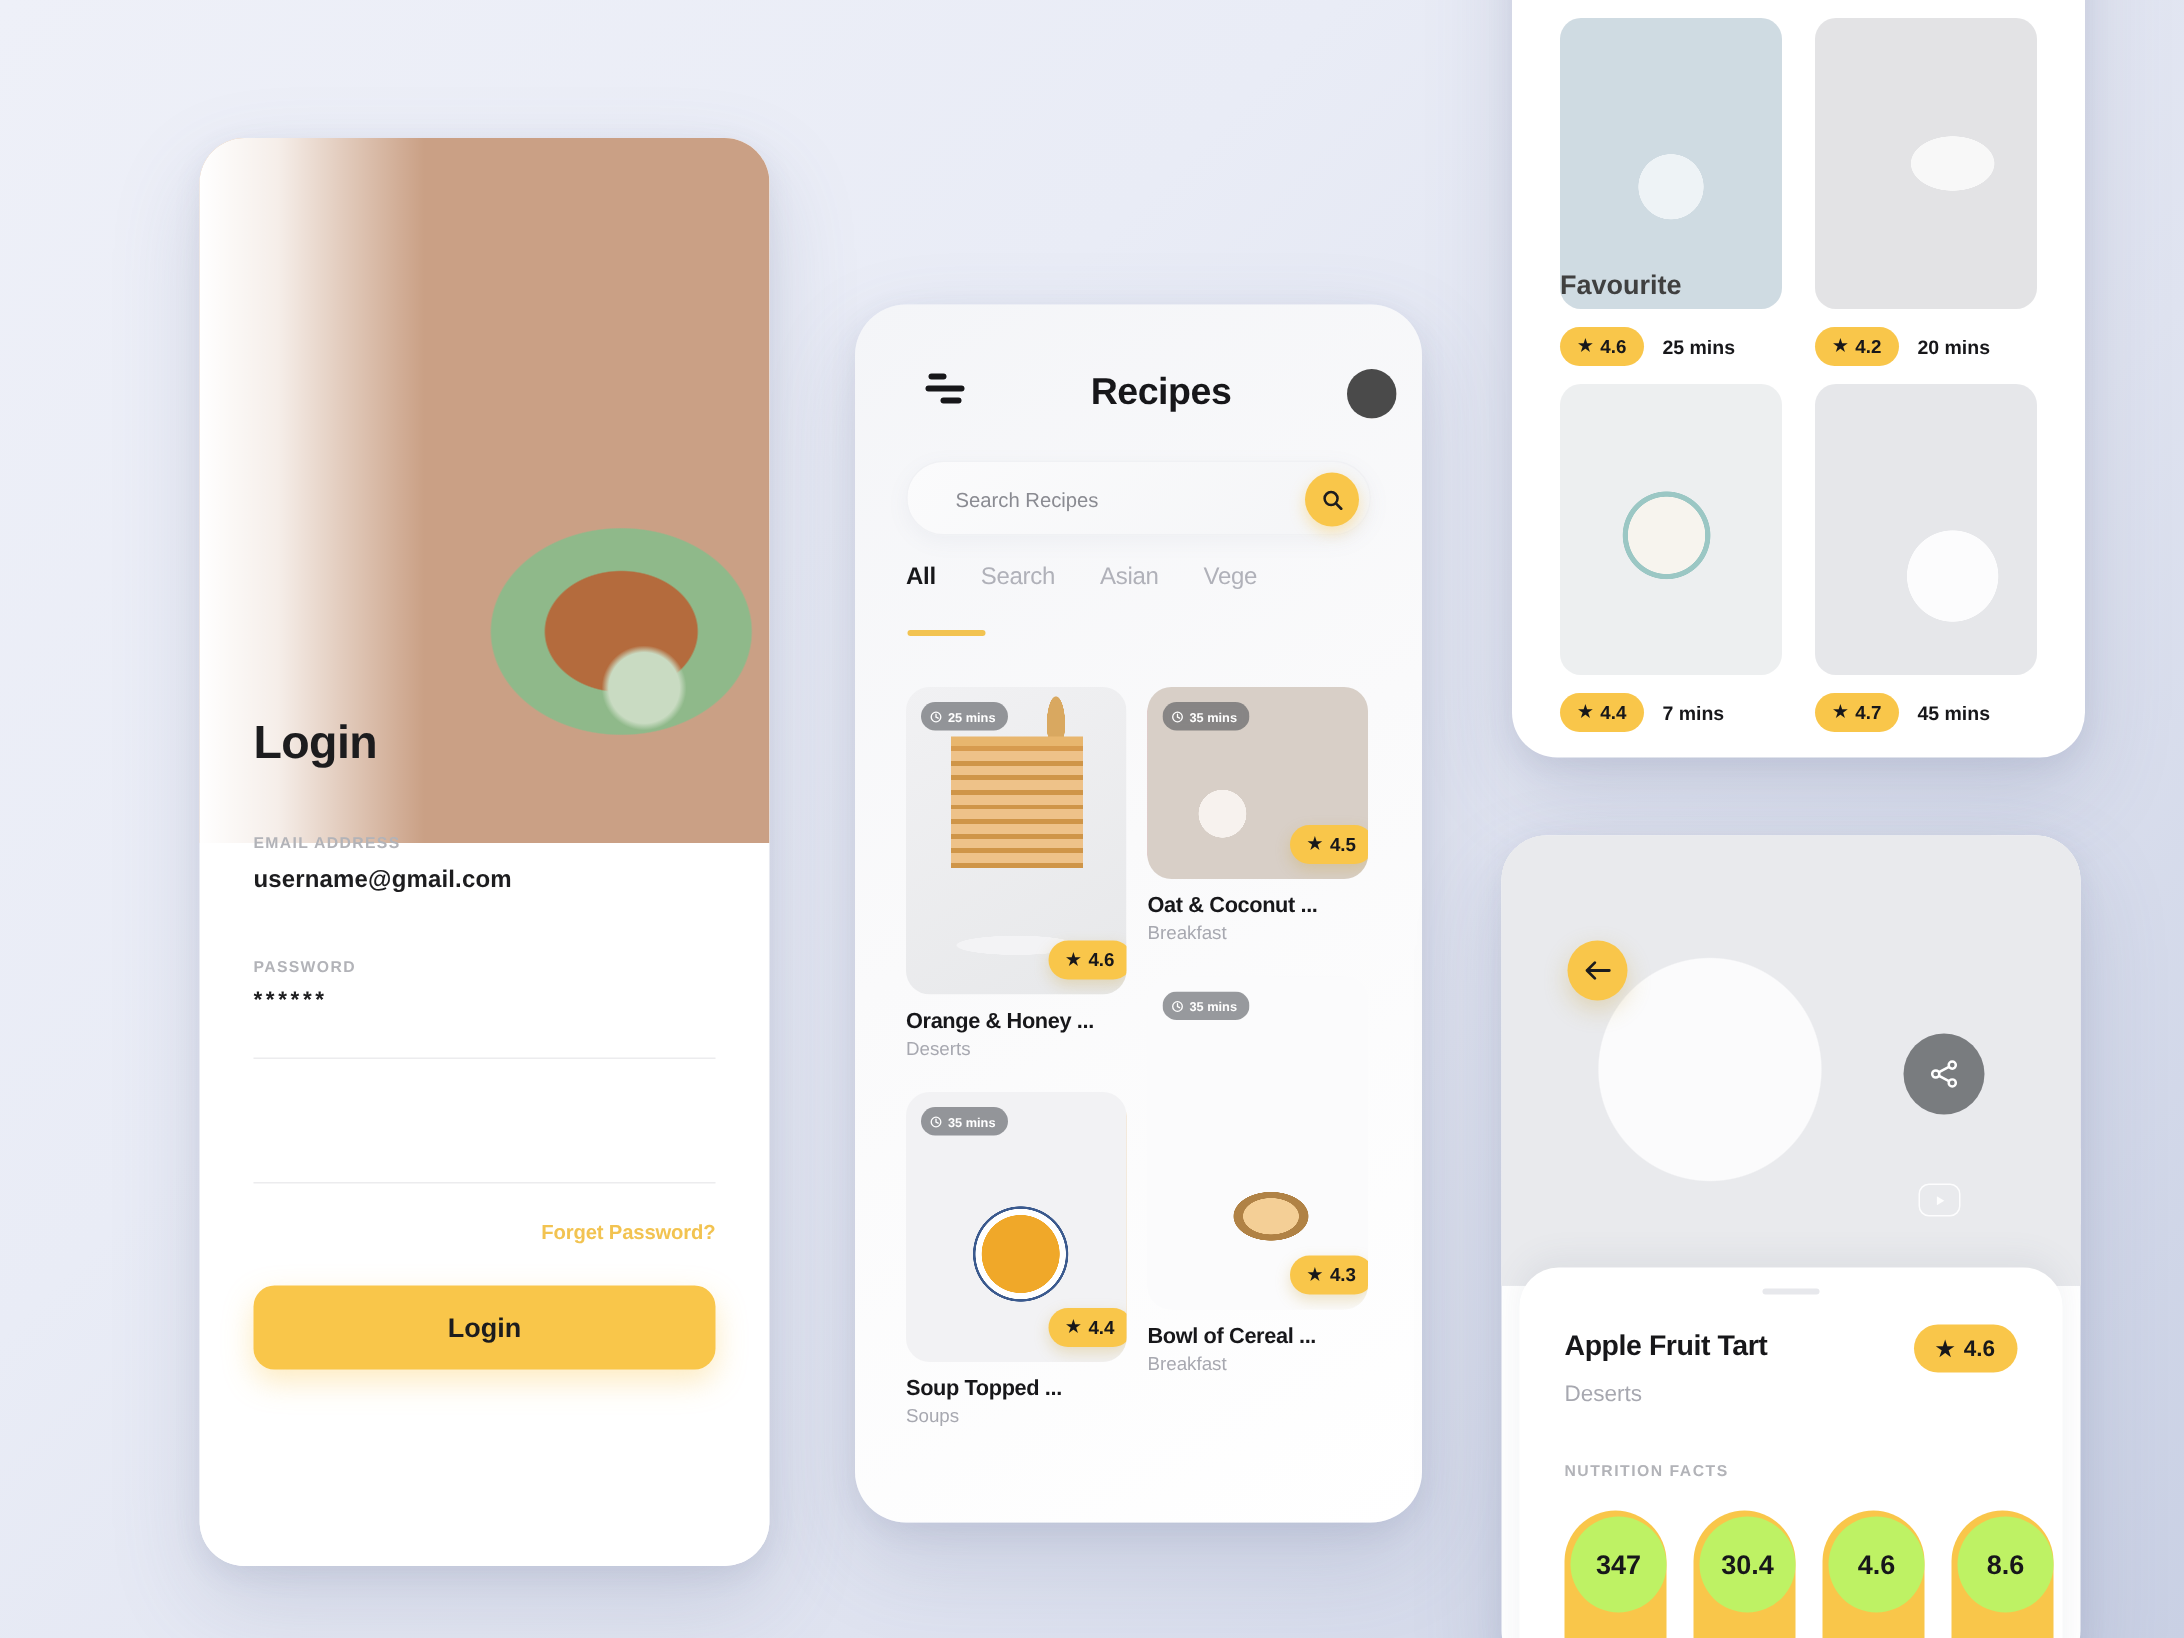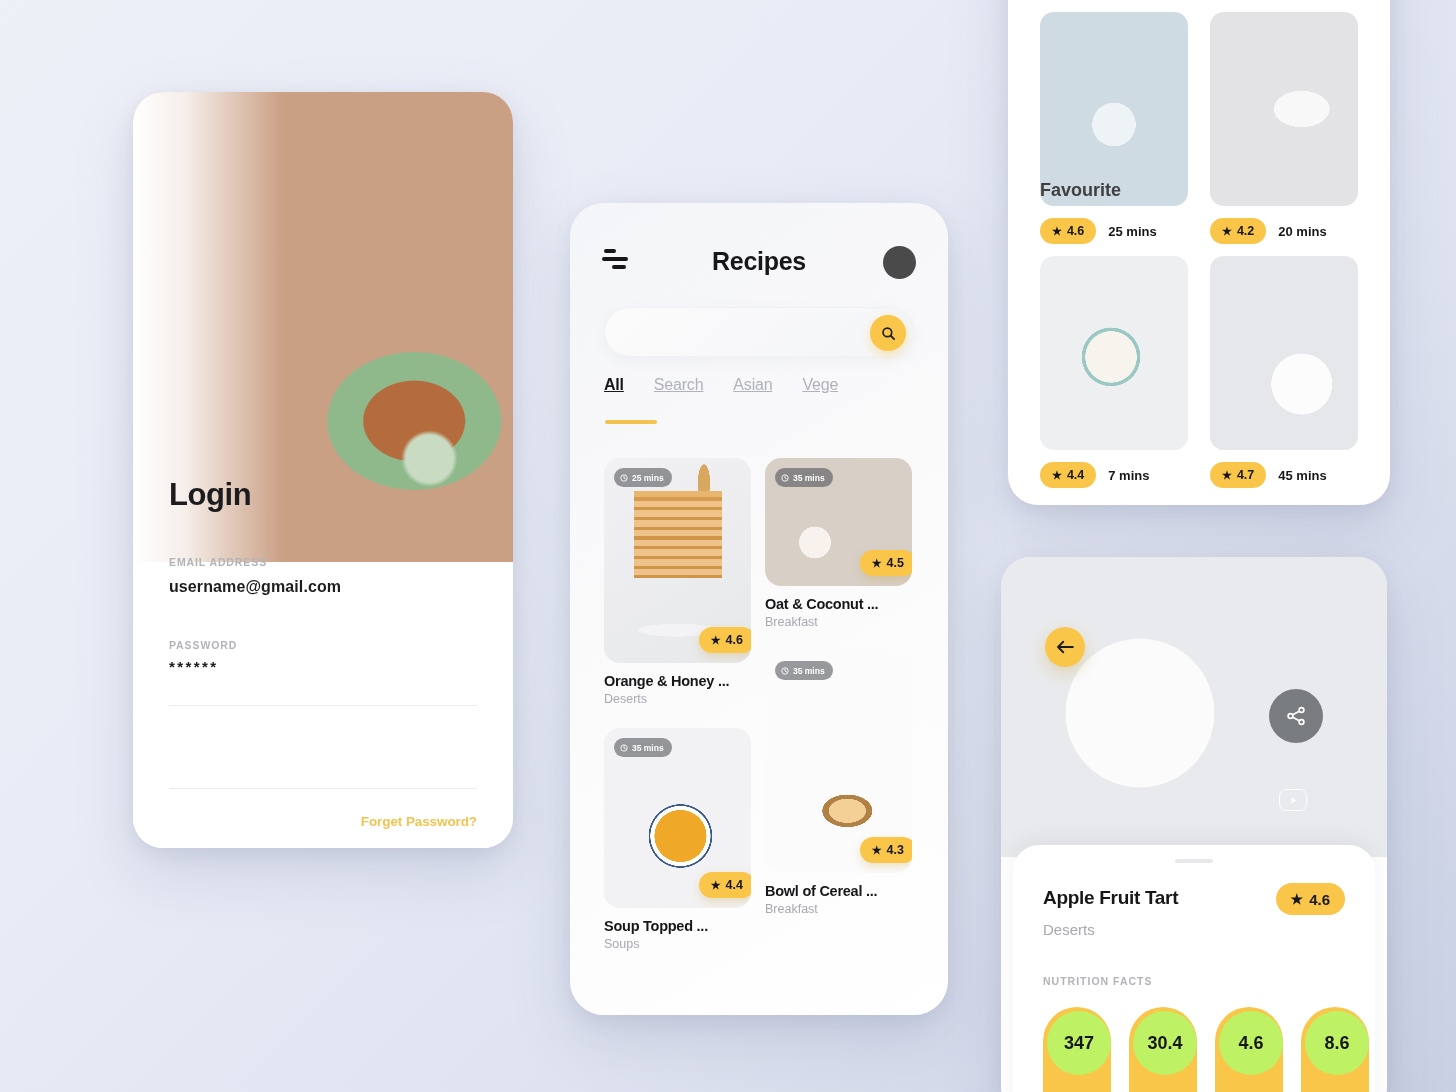--- a/index.html
+++ b/index.html
@@ -16,21 +16,21 @@
   
   .phone {
     position: absolute;
     background: #ffffff;
     border-radius: 30px;
     overflow: hidden;
     box-shadow: 0 24px 60px rgba(90,100,140,0.18), 0 6px 18px rgba(90,100,140,0.10);
   }
 
   
-  #login-screen { left: 133px; top: 92px; width: 380px; height: 756px; }
+  #login-screen { left: 133px; top: 92px; width: 380px; height: 952px; }
 
   .login-hero {
     position: absolute; left: 0; top: 0; width: 100%; height: 470px;
     background:
       radial-gradient(circle at 78% 78%, #c9dbc2 0 5%, transparent 6%),
       radial-gradient(ellipse 120px 95px at 74% 70%, #b46b3d 0 42%, #8fb98a 43% 72%, #caa085 73% 100%),
       radial-gradient(ellipse 18px 34px at 50% 80%, #f3e06a 0 70%, transparent 72%),
       radial-gradient(ellipse 150px 120px at 34% 26%, #c8845a 0 30%, #a5633b 31% 48%, #d9cdbd 49% 64%, transparent 66%),
       radial-gradient(ellipse 140px 115px at 55% 74%, #c07a4c 0 32%, #9e5c35 33% 50%, #ded2c4 51% 65%, transparent 67%),
       radial-gradient(circle at 22% 20%, #ffffff 0 100%),
@@ -83,21 +83,21 @@
     background:#f9c64a; border:none; border-radius:14px;
     font-family:"Liberation Sans", sans-serif;
     font-size:18px; font-weight:700; color:#1c1c1e; cursor:pointer;
     box-shadow: 0 8px 20px rgba(249,198,74,0.35);
   }
 
   
   #recipes-screen { left: 570px; top: 203px; width: 378px; height: 812px; border-radius:34px;
     background: linear-gradient(150deg,#f4f5f8 0%, #fafafb 45%, #ffffff 100%); }
 
-  .rcp-head { position:absolute; left:0; top:0; width:100%; height:96px; }
+  .rcp-head { position:absolute; left:15px; top:0; width:100%; height:96px; }
   .menu-icon { position:absolute; left:32px; top:46px; width:26px; height:22px; }
   .menu-icon i { position:absolute; display:block; height:4px; background:#17171a; border-radius:2px; }
   .menu-icon i:nth-child(1){ top:0;  left:2px;  width:12px; }
   .menu-icon i:nth-child(2){ top:8px; left:0;   width:26px; }
   .menu-icon i:nth-child(3){ top:16px;left:10px;width:14px; }
 
   .rcp-title { position:absolute; left:0; right:0; top:44px; text-align:center;
     font-size:25px; font-weight:700; color:#17171a; letter-spacing:-0.3px; }
 
   .avatar {
@@ -123,21 +123,21 @@
   }
   .search-input::placeholder { color:#8a8b92; }
   .search-btn {
     position:absolute; right:7px; top:7px; width:36px; height:36px; border-radius:50%;
     background:#f9c64a; border:none; cursor:pointer;
     display:flex; align-items:center; justify-content:center;
     box-shadow:0 4px 10px rgba(249,198,74,0.4);
   }
 
   .tabs { position:absolute; left:34px; top:173px; width:344px; height:48px; display:flex; gap:30px; }
-  .tab { font-size:16px; color:#b0b1b9; letter-spacing:-0.2px; cursor:pointer; position:relative; padding-bottom:12px; white-space:nowrap;text-decoration:underline;}
+  .tab { font-size:16px; color:#b0b1b9; letter-spacing:-0.2px; cursor:pointer; position:relative; padding-bottom:12px; white-space:nowrap;}
   .tab.active { color:#17171a; font-weight:700; }
   .tab.active::after { content:""; position:absolute; left:1px; bottom:0; width:52px; height:4px; background:#f2c351; border-radius:2px; }
 
   .grid { position:absolute; left:34px; top:255px; width:312px; }
   .col { position:absolute; top:0; width:147px; }
   .col-left  { left:0; }
   .col-right { left:161px; }
 
   .rcard { position:relative; margin-bottom:8px; }
   .rthumb { position:relative; width:147px; border-radius:16px; overflow:hidden; }
@@ -315,20 +315,21 @@
     <div class="menu-icon">
         <i></i>
         <i></i>
         <i></i>
       </div>
     <div class="rcp-title">Recipes</div>
     <div class="avatar"></div>
   </div>
 
   <div class="search-bar">
+    <input class="search-input" type="text" placeholder="Search Recipes" style="">
     <button class="search-btn">
       <svg width="15" height="15" viewBox="0 0 16 16">
         <circle cx="6.8" cy="6.8" r="4.6" fill="none" stroke="#1c1c1e" stroke-width="1.8"></circle>
         <line x1="10.4" y1="10.4" x2="14" y2="14" stroke="#1c1c1e" stroke-width="1.9" stroke-linecap="round"></line>
       </svg>
     </button>
   </div>
 
   <div class="tabs">
     <div class="tab active">All</div>

